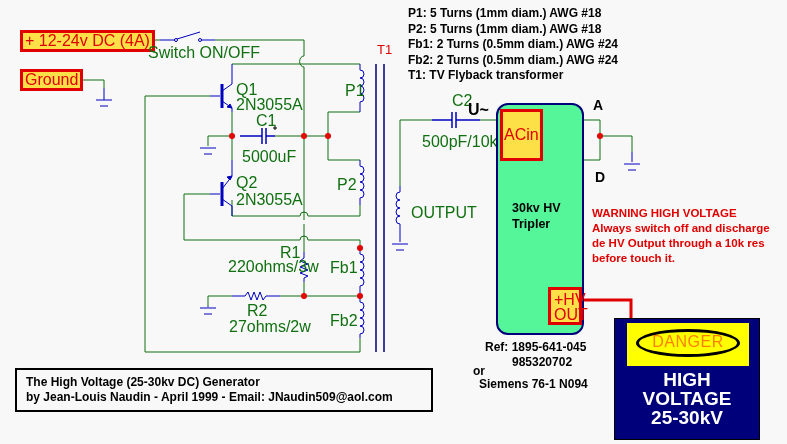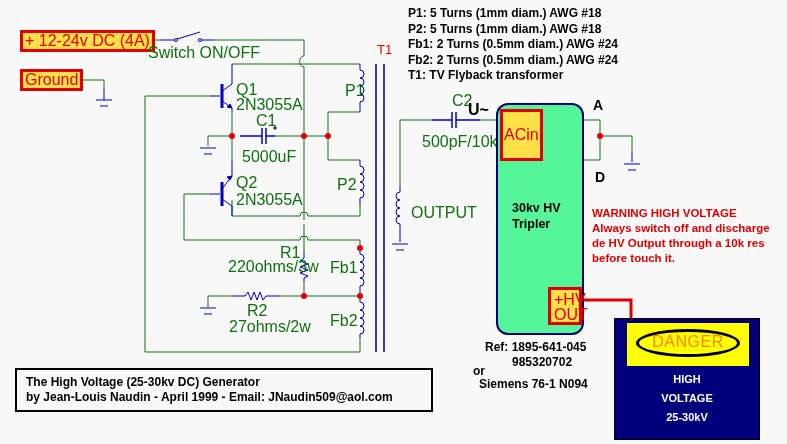--- a/index.html
+++ b/index.html
@@ -13,21 +13,21 @@
   .redbox{position:absolute;border:3px solid #e00000;background:#fde047;color:#e00000;font-size:16px;line-height:14px;padding:1px 2px;white-space:nowrap;box-sizing:border-box;}
   .notes{position:absolute;left:408px;top:6px;font-size:12px;font-weight:bold;line-height:15.5px;color:#000;}
   .warn{position:absolute;left:592px;top:206px;font-size:11.5px;font-weight:bold;line-height:15px;color:#e00000;}
   .titlebox{position:absolute;left:15px;top:368px;width:418px;height:44px;border:2px solid #000;box-sizing:border-box;font-size:12px;font-weight:bold;line-height:15px;padding:5px 0 0 9px;color:#000;}
   .tripler{position:absolute;left:496px;top:103px;width:88px;height:232px;background:#55f59a;border:2px solid #00007a;border-radius:12px;box-sizing:border-box;}
   .tripler-label{position:absolute;left:512px;top:200px;font-size:12.5px;font-weight:bold;line-height:16px;color:#000;}
   .danger-sign{position:absolute;left:614px;top:318px;width:146px;height:122px;background:#00007a;border:1px solid #000;box-sizing:border-box;}
   .danger-yellow{position:absolute;left:627px;top:323px;width:122px;height:43px;background:#ffff00;}
   .danger-oval{position:absolute;left:636px;top:329px;width:104px;height:28px;border:3px solid #000;border-radius:50%;box-sizing:border-box;}
   .danger-text{position:absolute;left:643px;top:333px;width:90px;text-align:center;font-size:16px;line-height:18px;color:#ff8000;letter-spacing:0.5px;}
-  .hv-text{position:absolute;left:614px;top:370px;width:146px;text-align:center;font-size:11px;font-weight:bold;line-height:19px;color:#fff;}
+  .hv-text{position:absolute;left:614px;top:370px;width:146px;text-align:center;font-size:19px;font-weight:bold;line-height:19px;color:#fff;}
   .ref{position:absolute;font-size:12px;font-weight:bold;line-height:14px;color:#000;white-space:nowrap;}
 </style>
 </head>
 <body>
 
 <div id="root">
 
 <svg width="787" height="444">
   <g stroke="#107010" stroke-width="1" fill="none">
 

